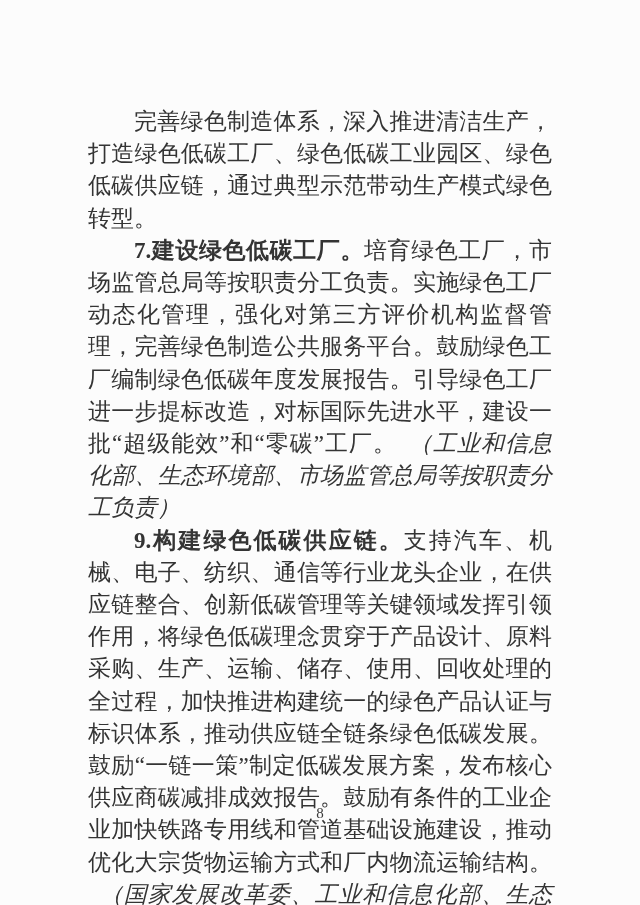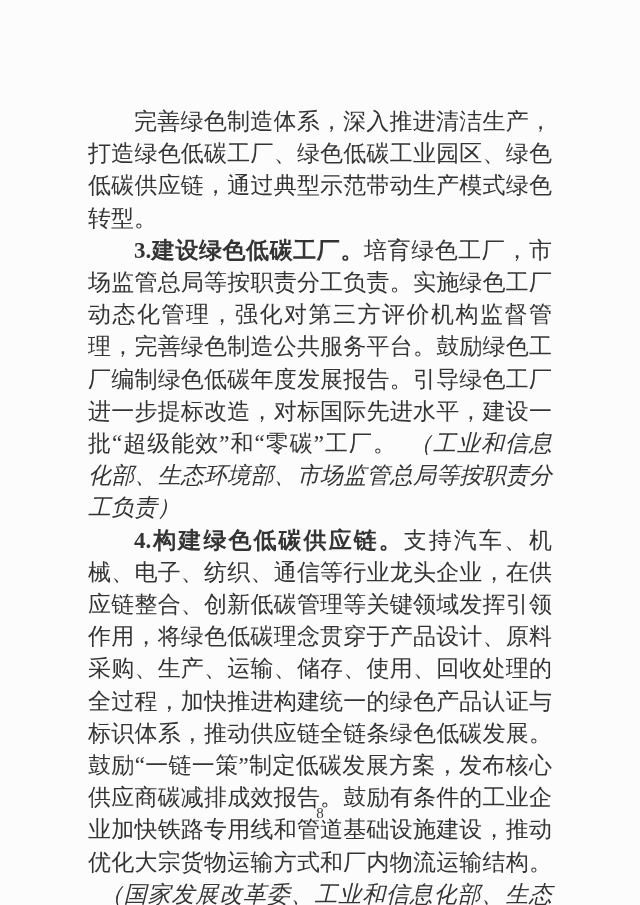--- a/index.html
+++ b/index.html
@@ -47,17 +47,17 @@
     line-height: 20px;
     color: #3a3a3a;
   }
 </style>
 </head>
 <body>
 
 <div class="page" style="background: rgb(252, 252, 252);">
   <div class="content" id="content" style="color: rgb(52, 52, 52);">
       <p><span class="seg-body">完善绿色制造体系，深入推进清洁生产，打造绿色低碳工厂、绿色低碳工业园区、绿色低碳供应链，通过典型示范带动生产模式绿色转型。</span></p>
-      <p><span class="seg-heading">3.建设绿色低碳工厂。</span><span class="seg-body">培育绿色工厂，市场监管总局等按职责分工负责。实施绿色工厂动态化管理，强化对第三方评价机构监督管理，完善绿色制造公共服务平台。鼓励绿色工厂编制绿色低碳年度发展报告。引导绿色工厂进一步提标改造，对标国际先进水平，建设一批“超级能效”和“零碳”工厂。</span><span class="seg-attribution">（工业和信息化部、生态环境部、市场监管总局等按职责分工负责）</span></p>
-      <p><span class="seg-heading">4.构建绿色低碳供应链。</span><span class="seg-body">支持汽车、机械、电子、纺织、通信等行业龙头企业，在供应链整合、创新低碳管理等关键领域发挥引领作用，将绿色低碳理念贯穿于产品设计、原料采购、生产、运输、储存、使用、回收处理的全过程，加快推进构建统一的绿色产品认证与标识体系，推动供应链全链条绿色低碳发展。鼓励“一链一策”制定低碳发展方案，发布核心供应商碳减排成效报告。鼓励有条件的工业企业加快铁路专用线和管道基础设施建设，推动优化大宗货物运输方式和厂内物流运输结构。</span><span class="seg-attribution">（国家发展改革委、工业和信息化部、生态环境部、交通运输部、商务部、国务院国资委、市场监管总局等按职责分工负责）</span></p>
+      <p><span class="seg-heading">7.建设绿色低碳工厂。</span><span class="seg-body">培育绿色工厂，市场监管总局等按职责分工负责。实施绿色工厂动态化管理，强化对第三方评价机构监督管理，完善绿色制造公共服务平台。鼓励绿色工厂编制绿色低碳年度发展报告。引导绿色工厂进一步提标改造，对标国际先进水平，建设一批“超级能效”和“零碳”工厂。</span><span class="seg-attribution">（工业和信息化部、生态环境部、市场监管总局等按职责分工负责）</span></p>
+      <p><span class="seg-heading">9.构建绿色低碳供应链。</span><span class="seg-body">支持汽车、机械、电子、纺织、通信等行业龙头企业，在供应链整合、创新低碳管理等关键领域发挥引领作用，将绿色低碳理念贯穿于产品设计、原料采购、生产、运输、储存、使用、回收处理的全过程，加快推进构建统一的绿色产品认证与标识体系，推动供应链全链条绿色低碳发展。鼓励“一链一策”制定低碳发展方案，发布核心供应商碳减排成效报告。鼓励有条件的工业企业加快铁路专用线和管道基础设施建设，推动优化大宗货物运输方式和厂内物流运输结构。</span><span class="seg-attribution">（国家发展改革委、工业和信息化部、生态环境部、交通运输部、商务部、国务院国资委、市场监管总局等按职责分工负责）</span></p>
     </div>
   <div class="page-number">8</div>
 </div>
 
 </body></html>

